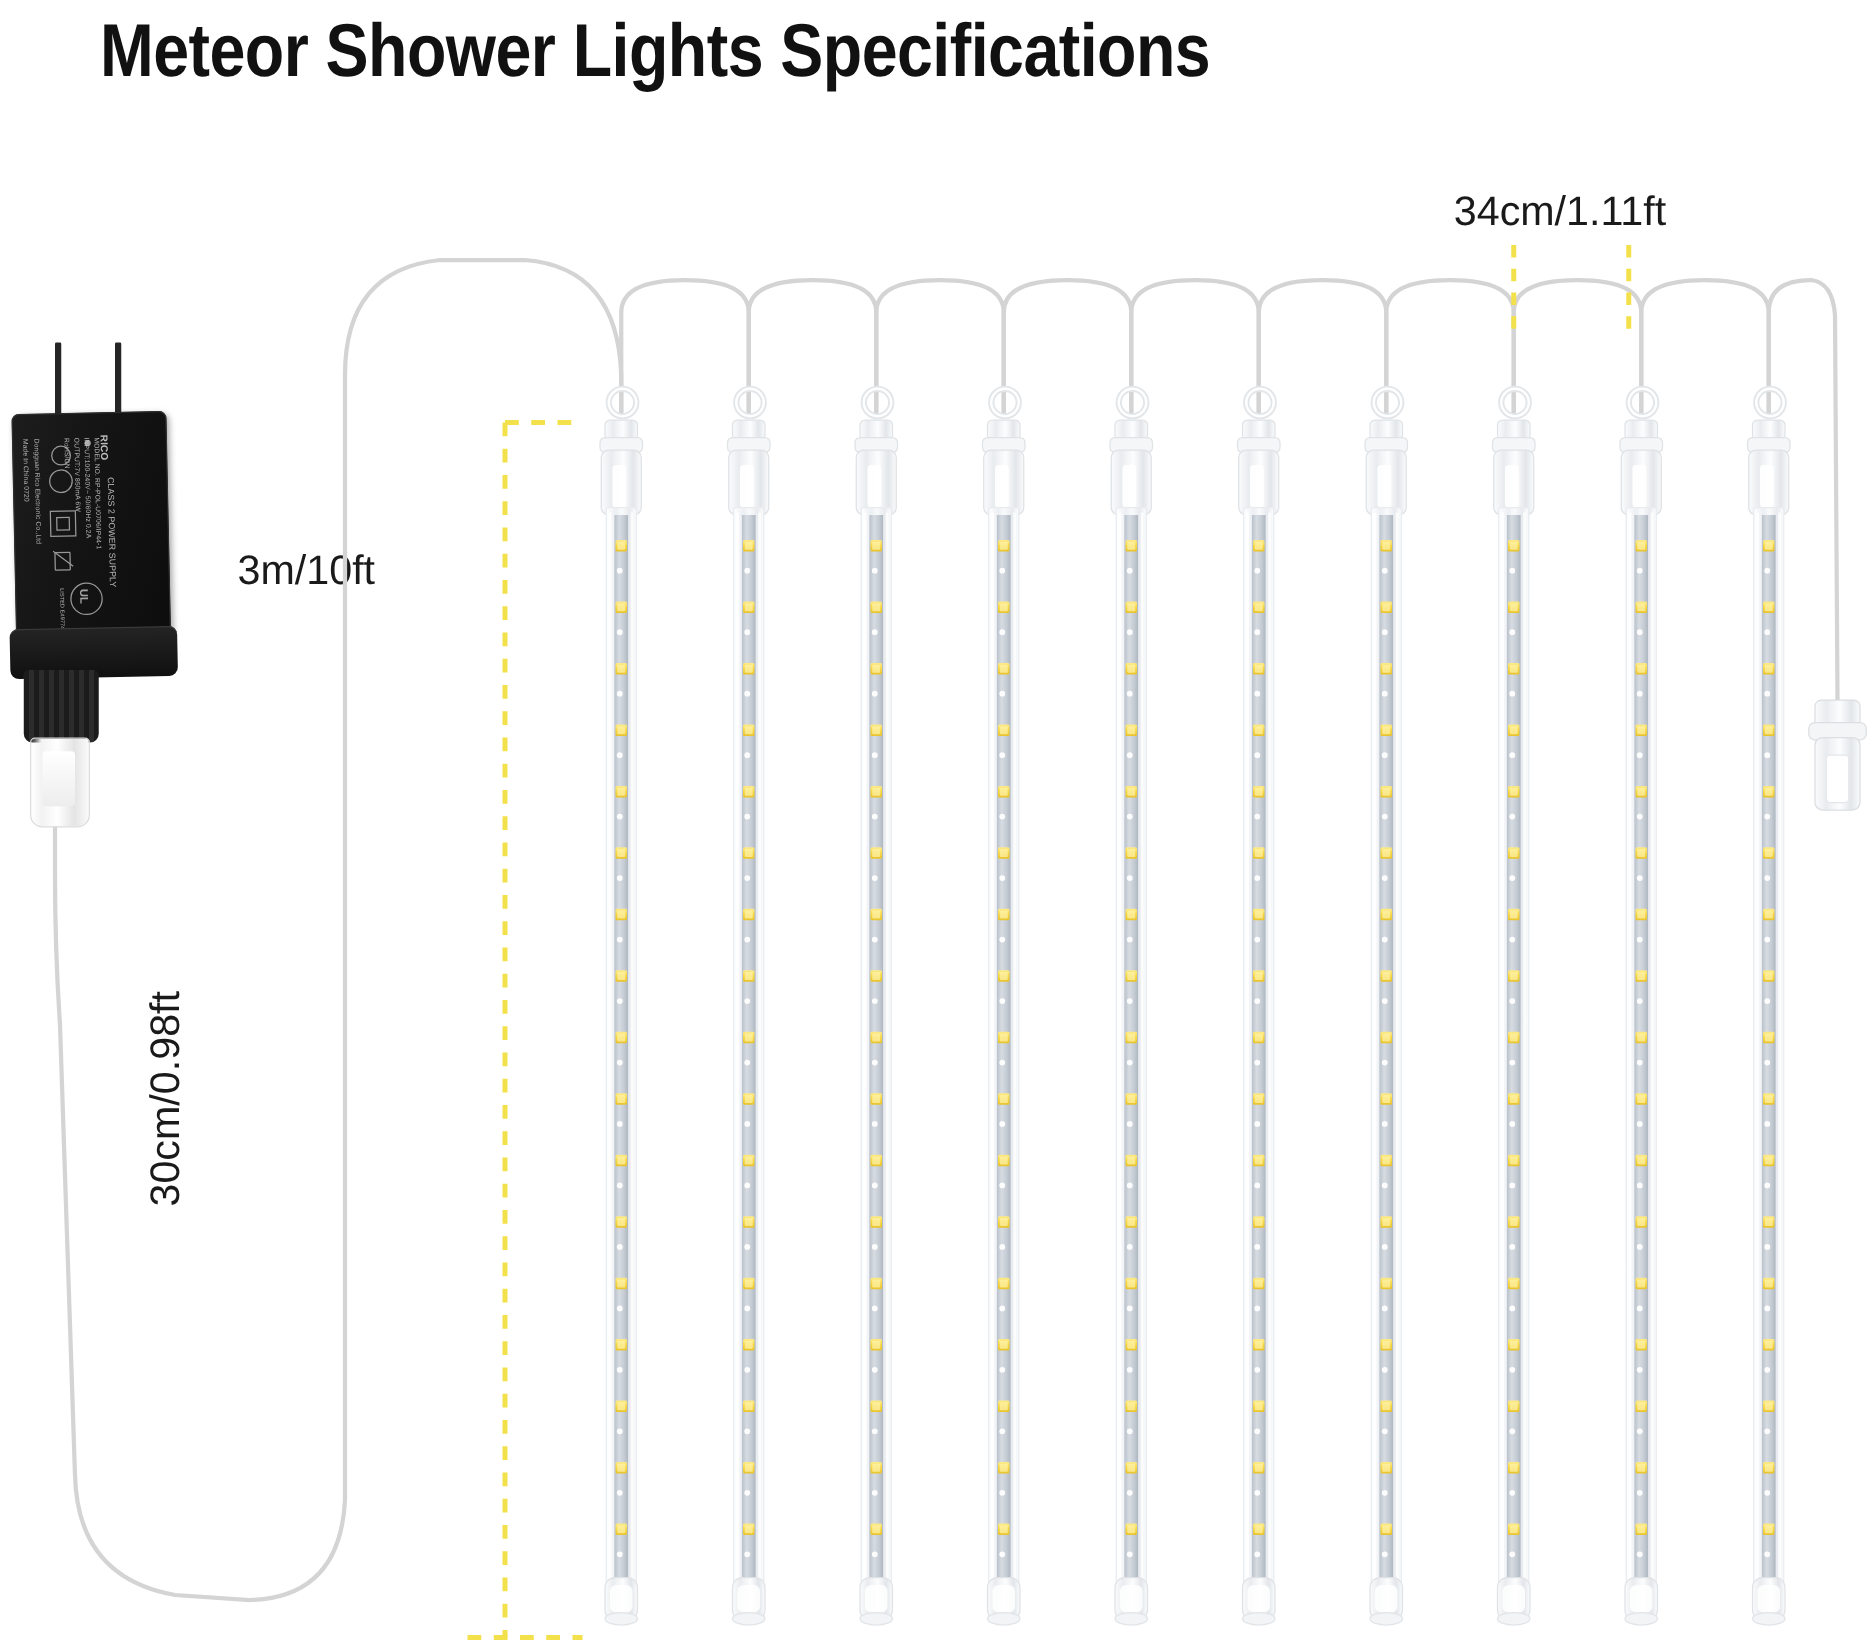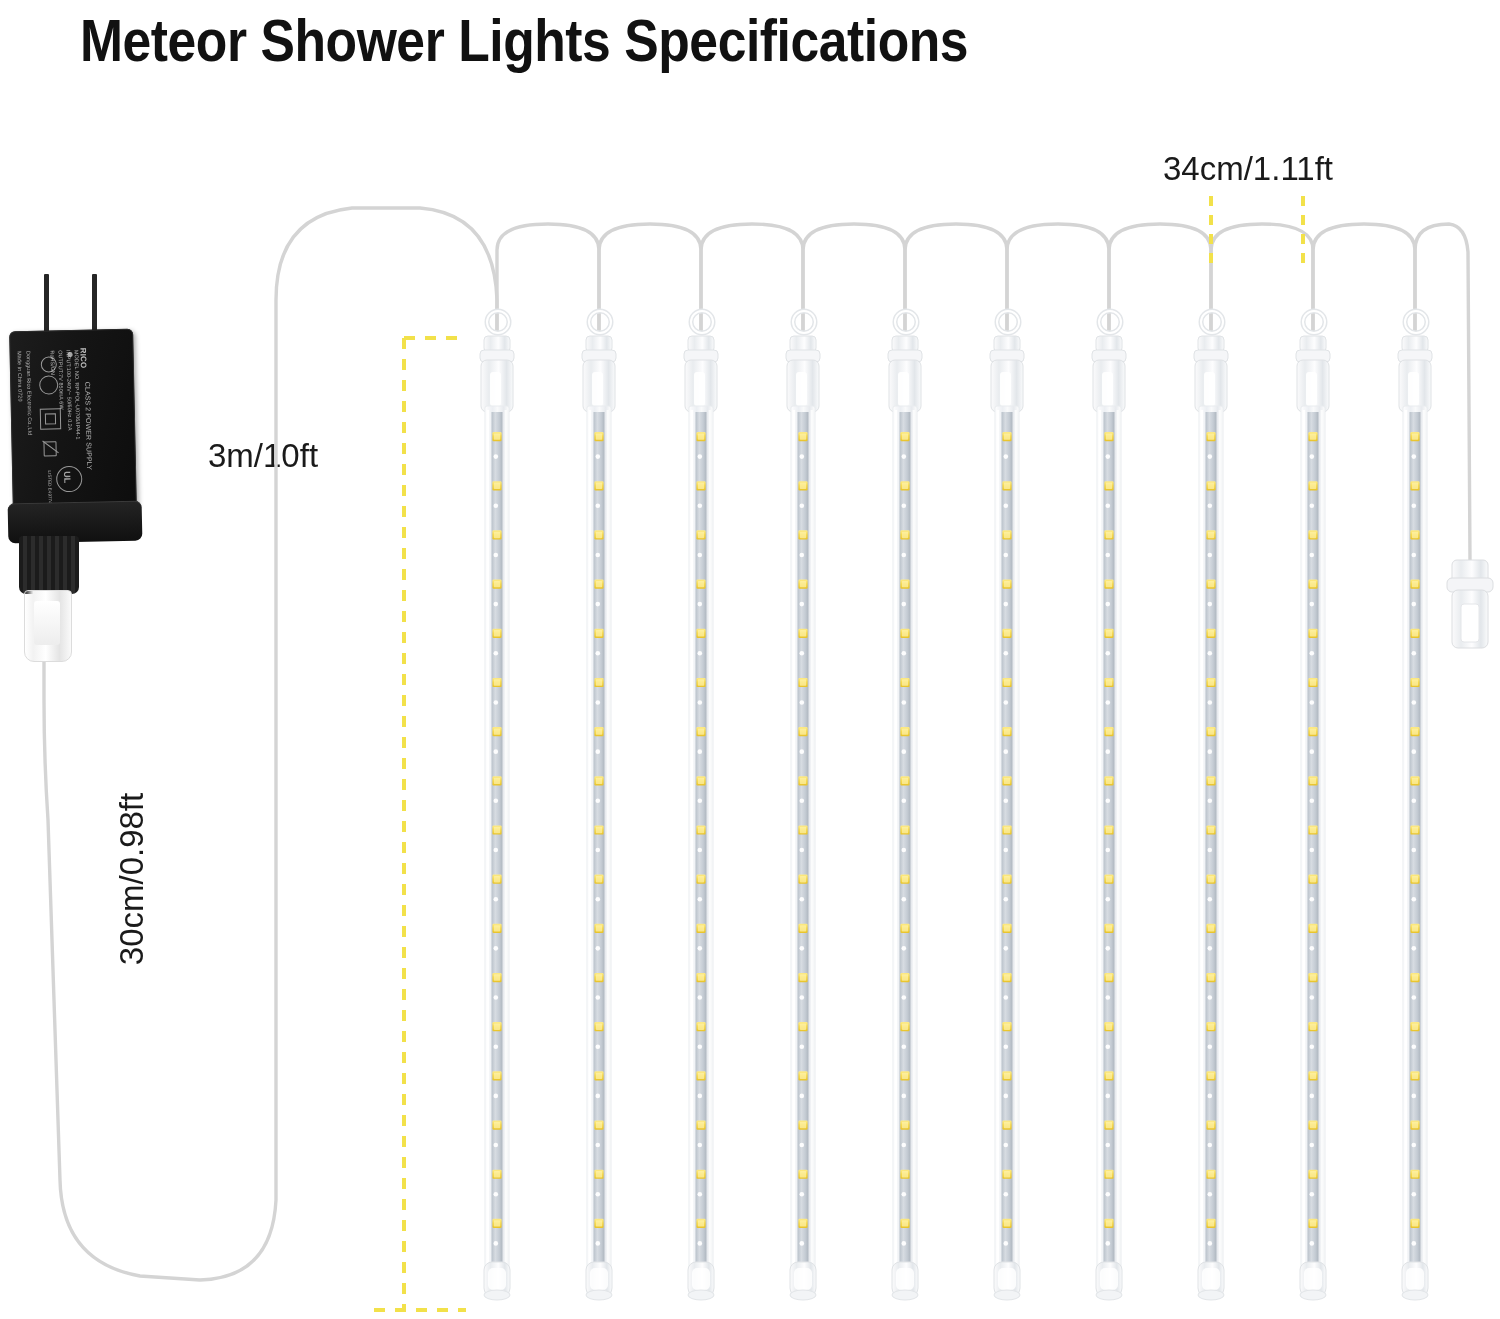--- a/index.html
+++ b/index.html
@@ -17,21 +17,21 @@
     transform:scaleX(0.86);transform-origin:left top;
     white-space:nowrap;color:#111;
   }
 
   
   .dim{
     position:absolute;font-family:"Liberation Sans", sans-serif;
     font-size:33px;color:#1a1a1a;white-space:nowrap;font-weight:400;
   }
   .dim-top{left:1163px;top:150px;}
-  .dim-left{left:208px;top:437px;}
+  .dim-left{left:190px;top:437px;}
   .dim-vert{
     left:-18px;top:860px;width:300px;text-align:center;
     transform:rotate(-90deg);transform-origin:center center;
   }
 
   
   svg.art{position:absolute;left:0;top:0;width:1500px;height:1319px;overflow:visible;}
 
   
   .adapter-wrap{position:absolute;left:8px;top:270px;width:170px;height:400px;}

